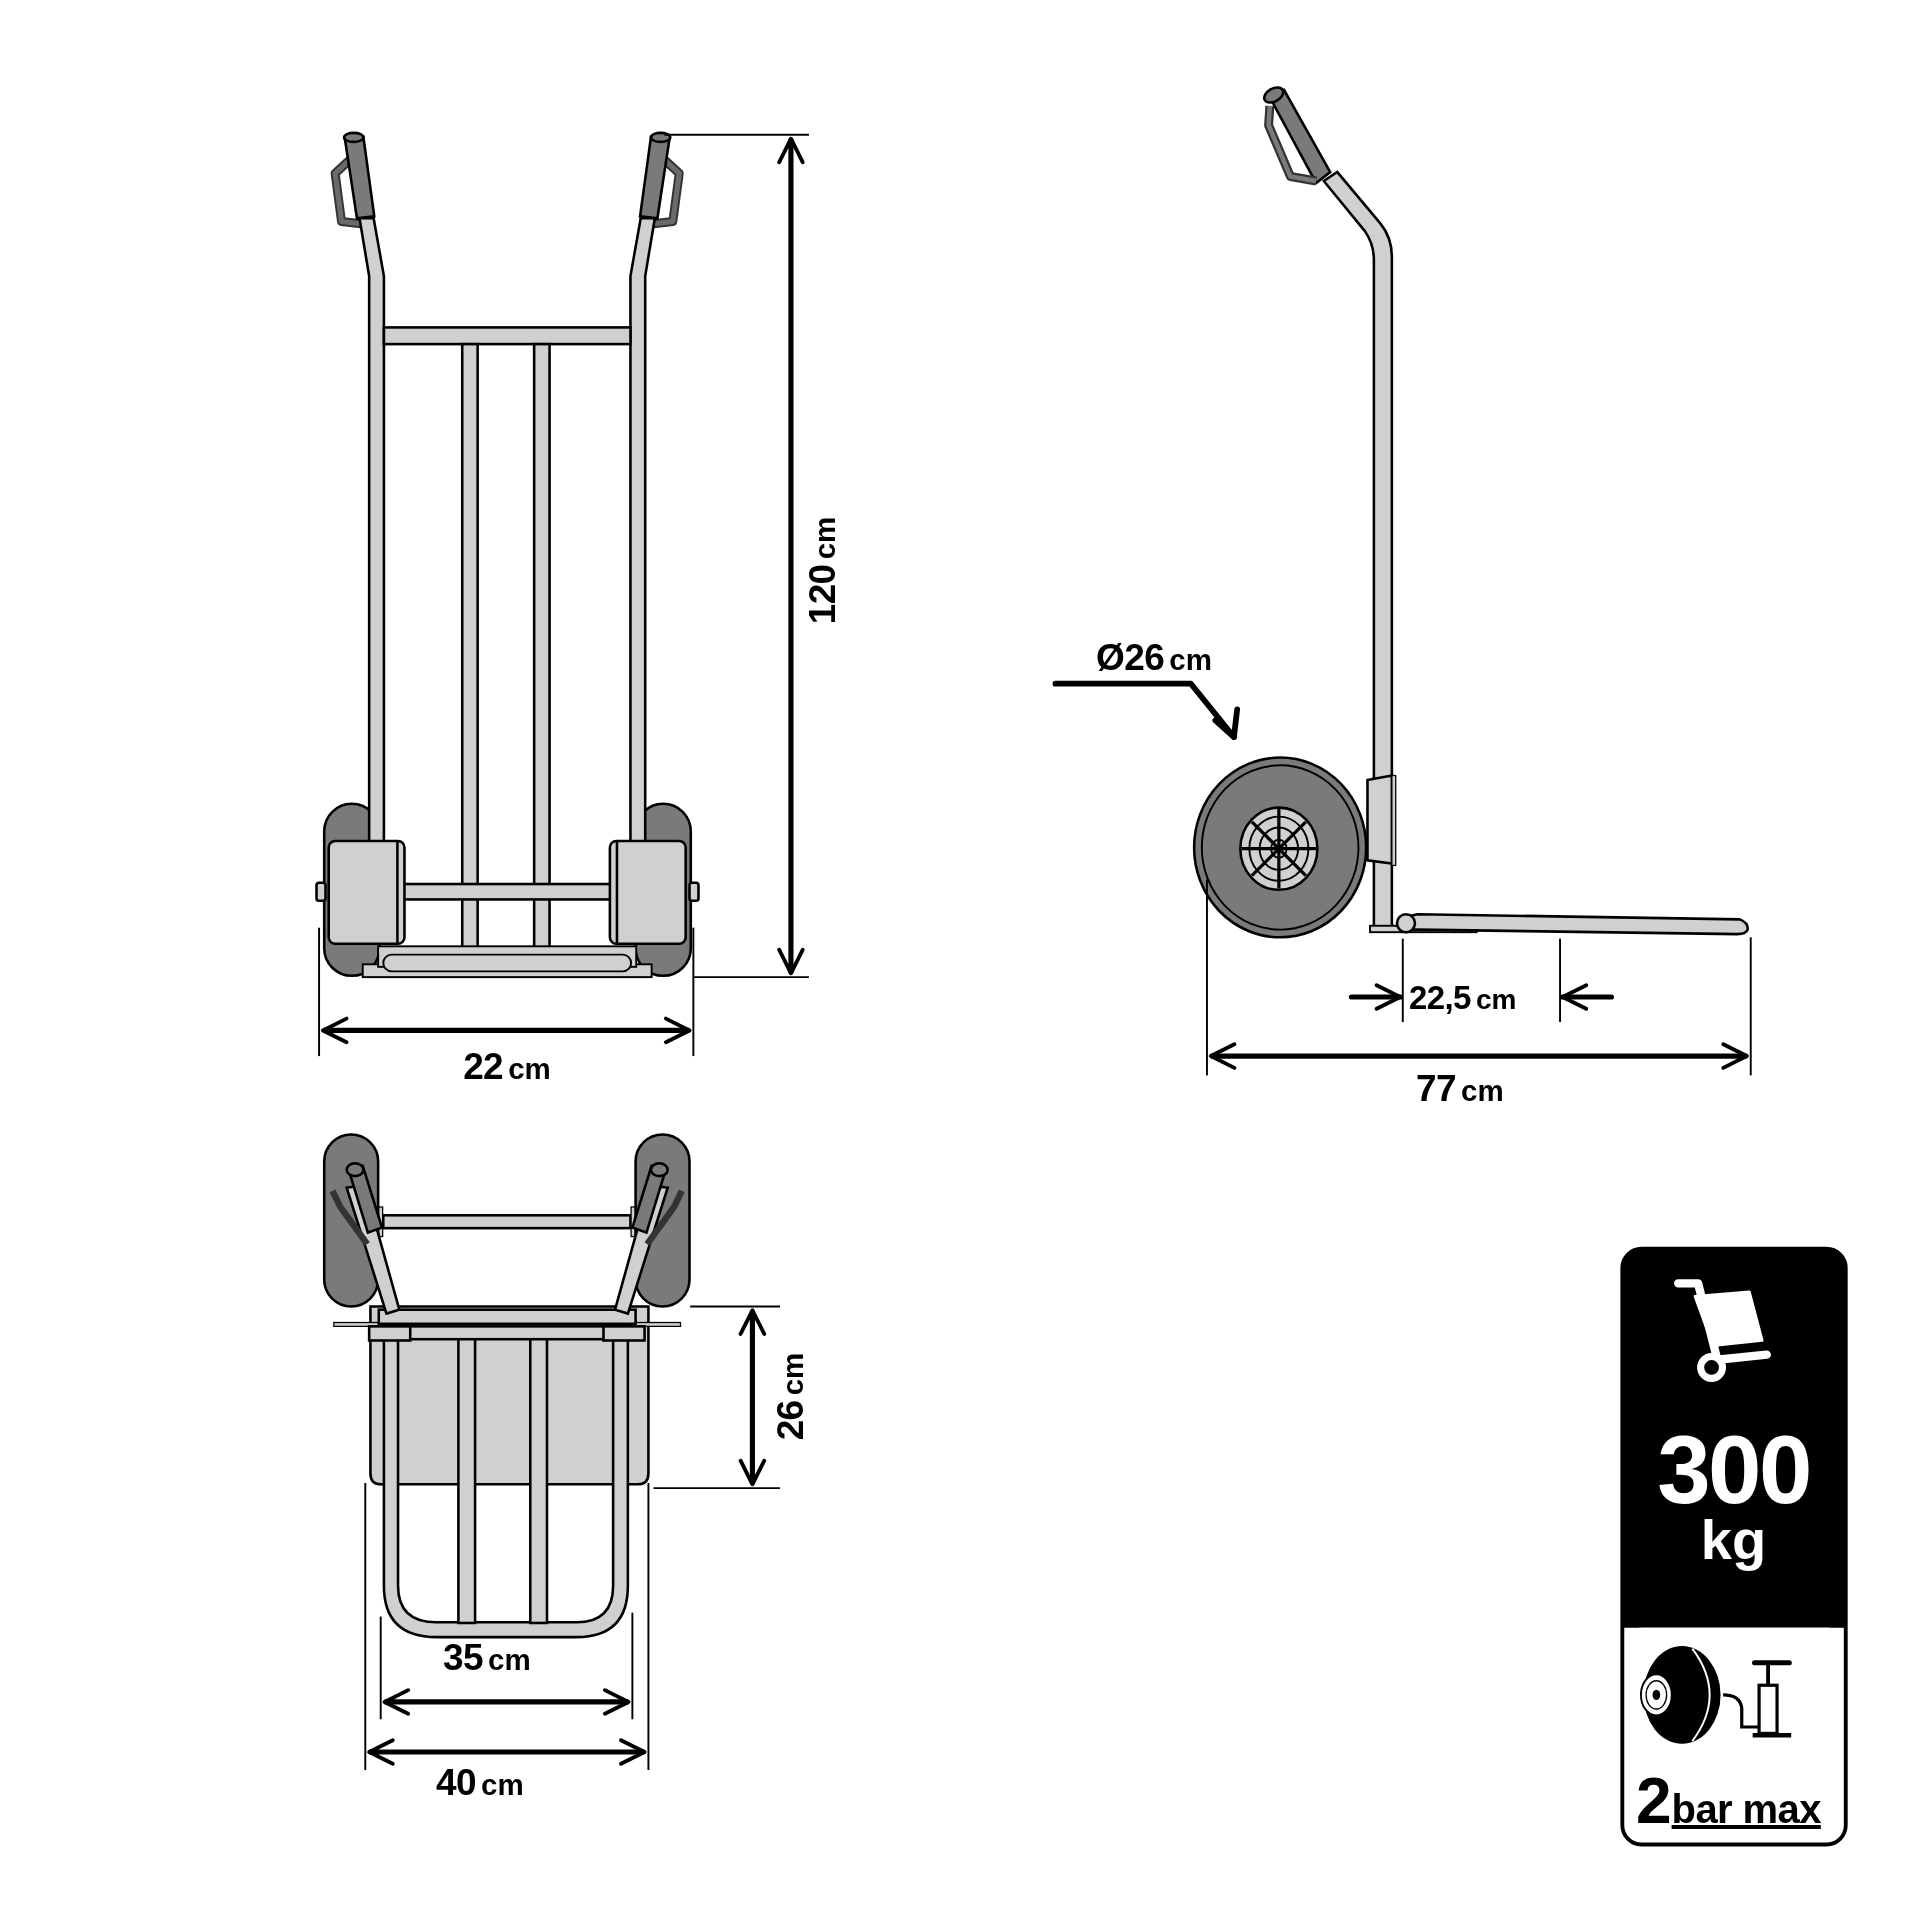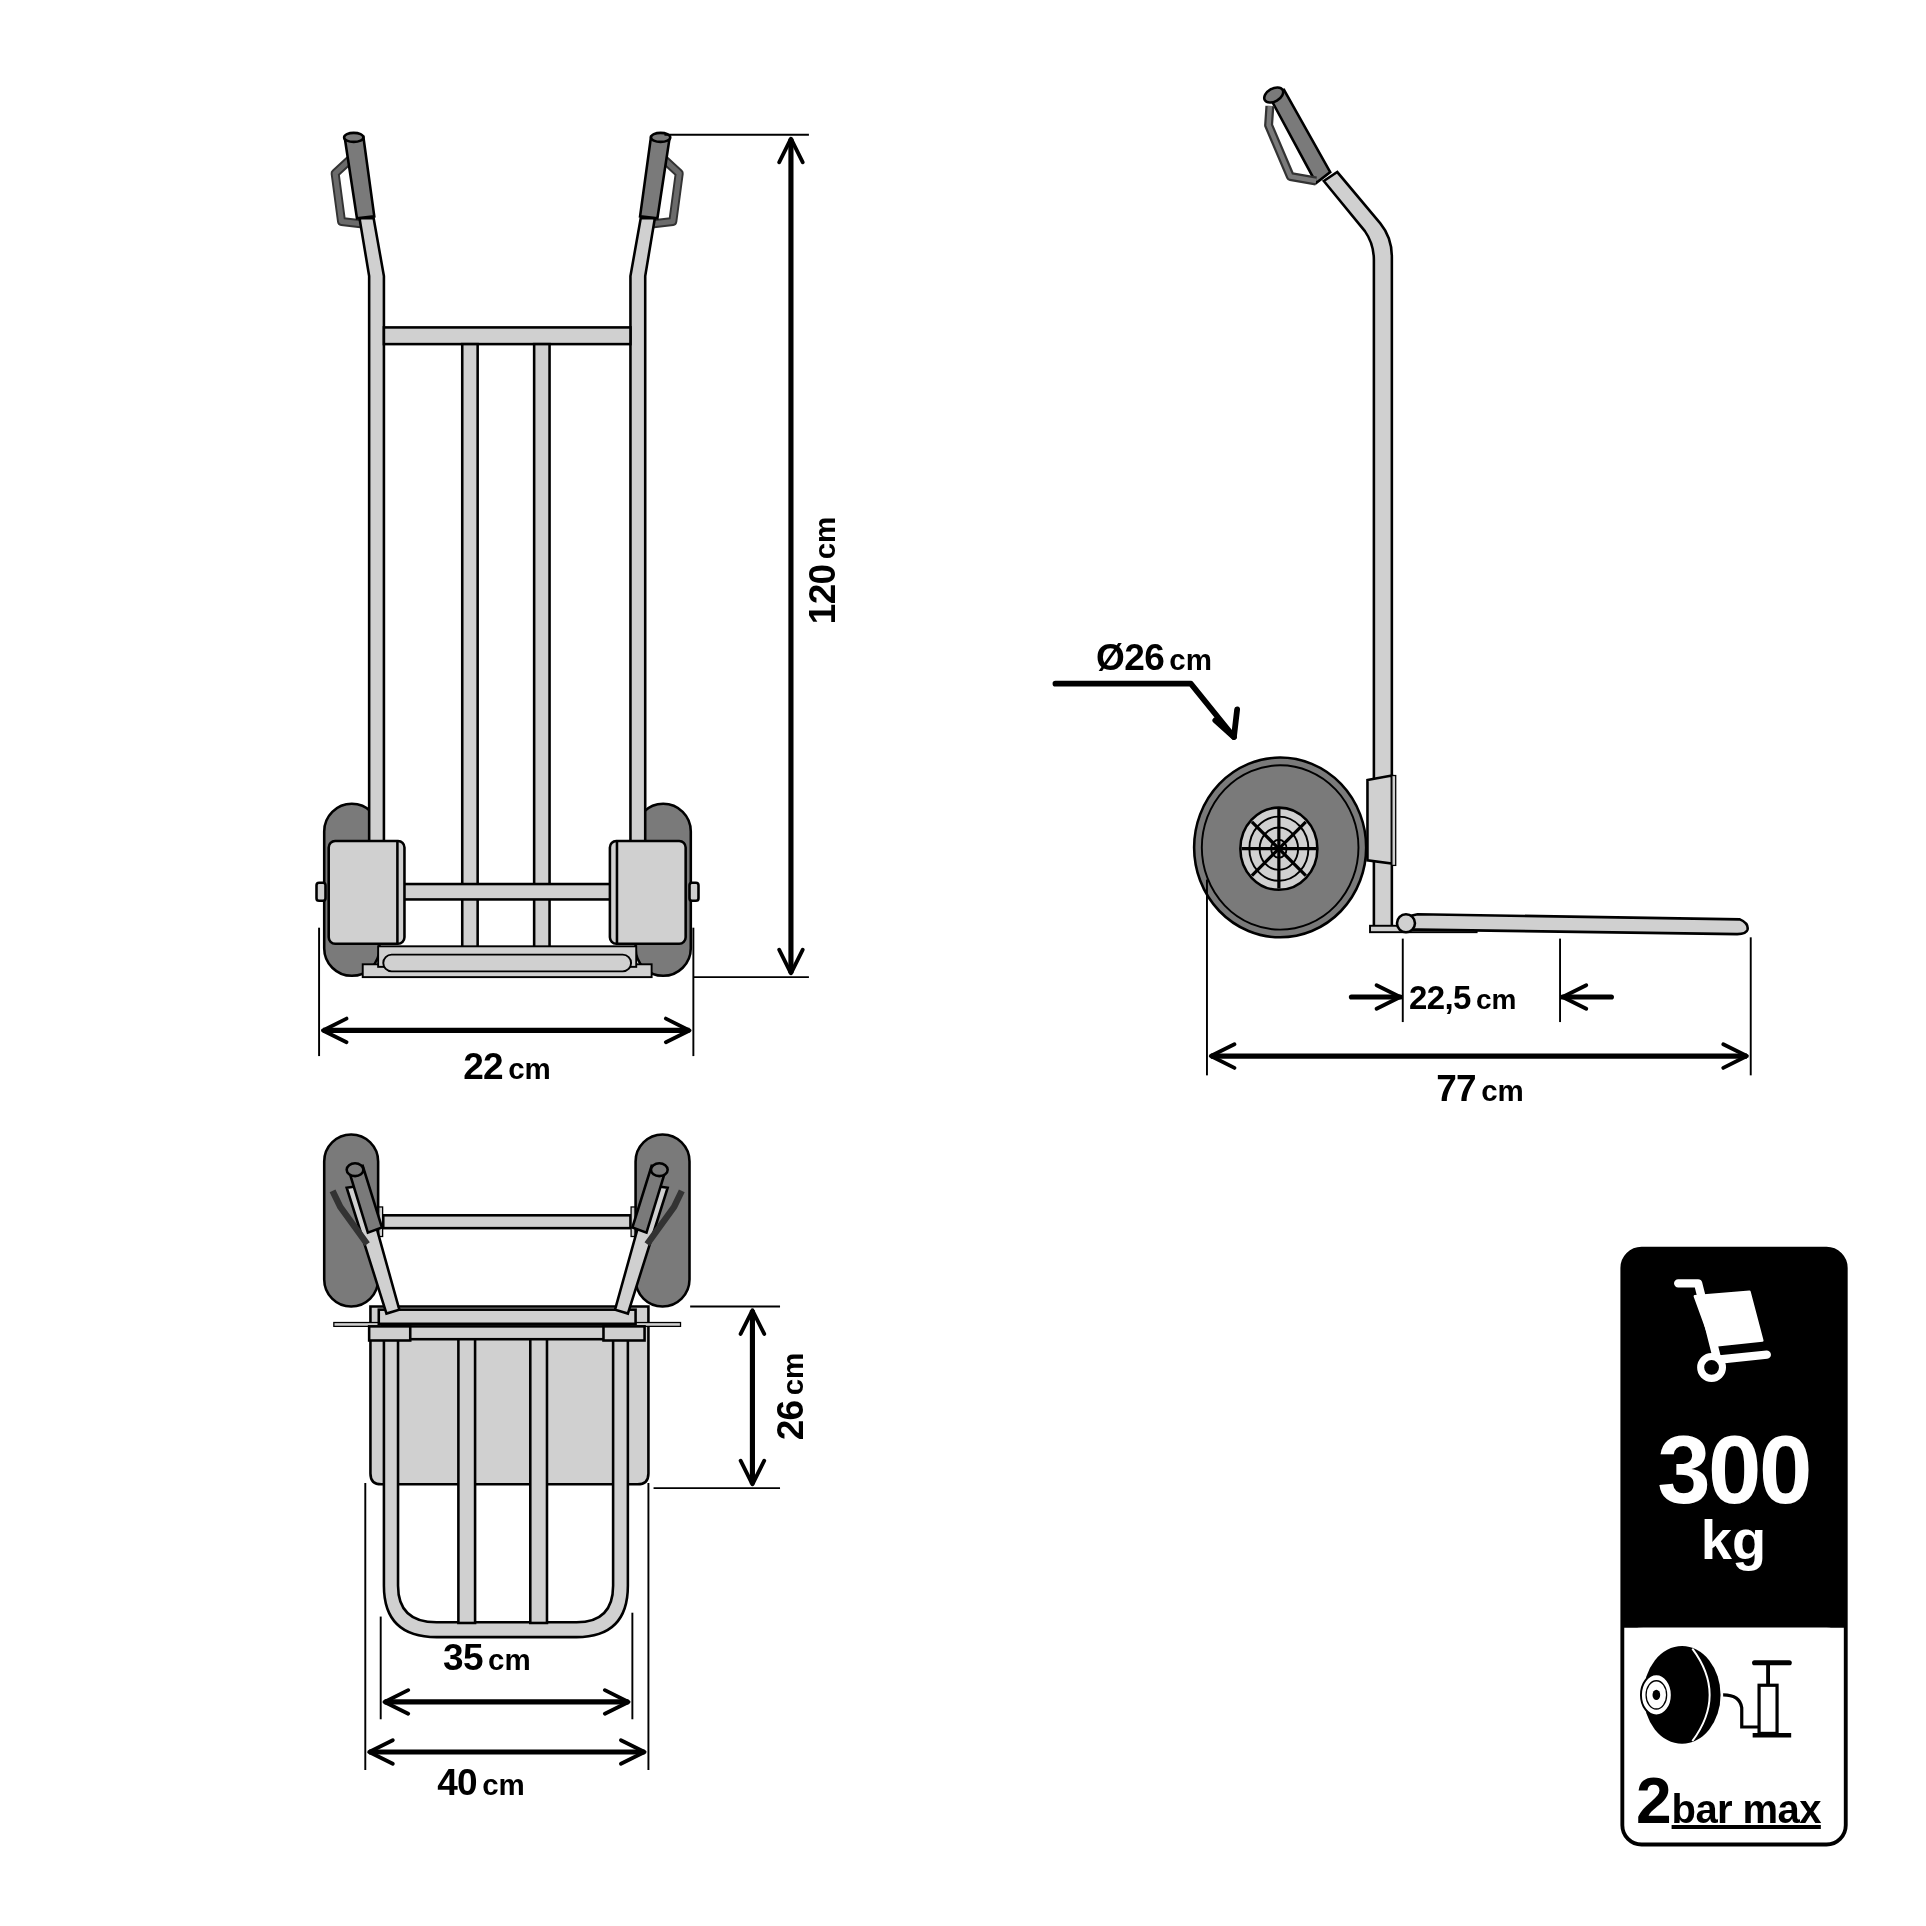--- a/index.html
+++ b/index.html
@@ -181,31 +181,31 @@
 <div class="lbl" style="left:443px;top:1048px;width:128px;text-align:center;">
   <span class="num">22</span><span class="unit">cm</span>
 </div>
 
 <div class="lbl" style="left:1053px;top:639px;margin-left:43px;">
   <span class="num">Ø26</span><span class="unit">cm</span>
 </div>
 <div class="lbl" style="left:1409px;top:981px;width:148px;text-align:left;">
   <span class="num" style="font-size:33px">22,5</span><span class="unit" style="font-size:28px">cm</span>
 </div>
-<div class="lbl" style="left:1416px;top:1070px;width:128px;text-align:center;">
+<div class="lbl" style="left:1416px;top:1070px;width:128px;text-align:left;">
   <span class="num">77</span><span class="unit">cm</span>
 </div>
 
 <div class="lbl rot" style="left:732px;top:1378px;width:116px;text-align:center;">
   <span class="num">26</span><span class="unit">cm</span>
 </div>
 <div class="lbl" style="left:443px;top:1710px;width:128px;text-align:left;margin-top:-71px;">
   <span class="num">35</span><span class="unit">cm</span>
 </div>
-<div class="lbl" style="left:417px;top:1764px;width:128px;text-align:center;">
+<div class="lbl" style="left:436px;top:1764px;width:128px;">
   <span class="num">40</span><span class="unit">cm</span>
 </div>
 
 <div class="badge-text" style="left:1622px;top:1422px;width:223px;font-size:96px;letter-spacing:-2.6px;">300</div>
 <div class="badge-text" style="left:1622px;top:1512px;width:223px;font-size:56px;">kg</div>
 <div class="badge-bottom" style="left:1636px;top:1769px;">
   <span style="font-size:64px;">2</span><span style="font-size:40px;letter-spacing:-0.6px;text-decoration:underline;">bar max</span>
 </div>
 
 

